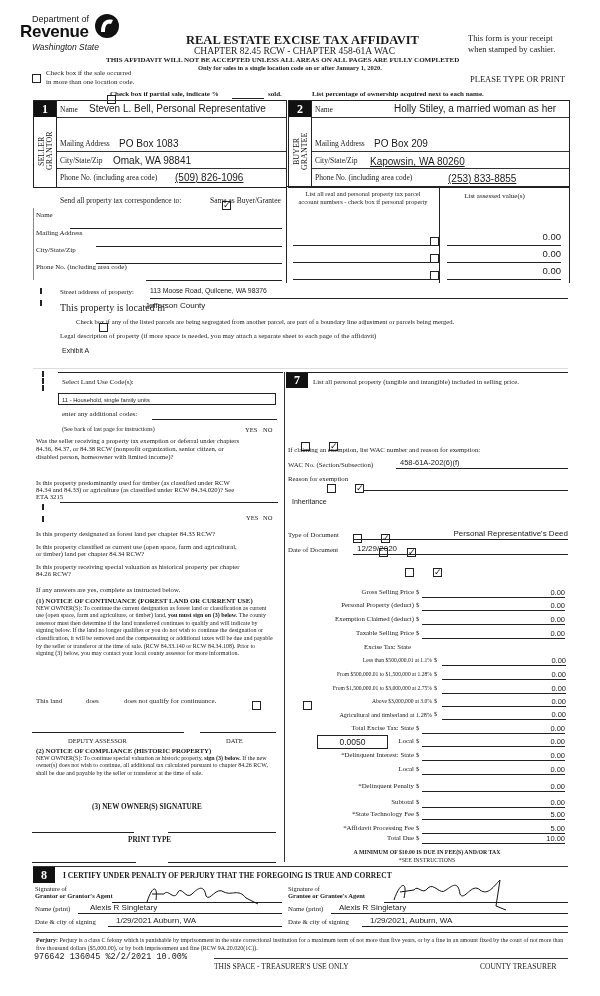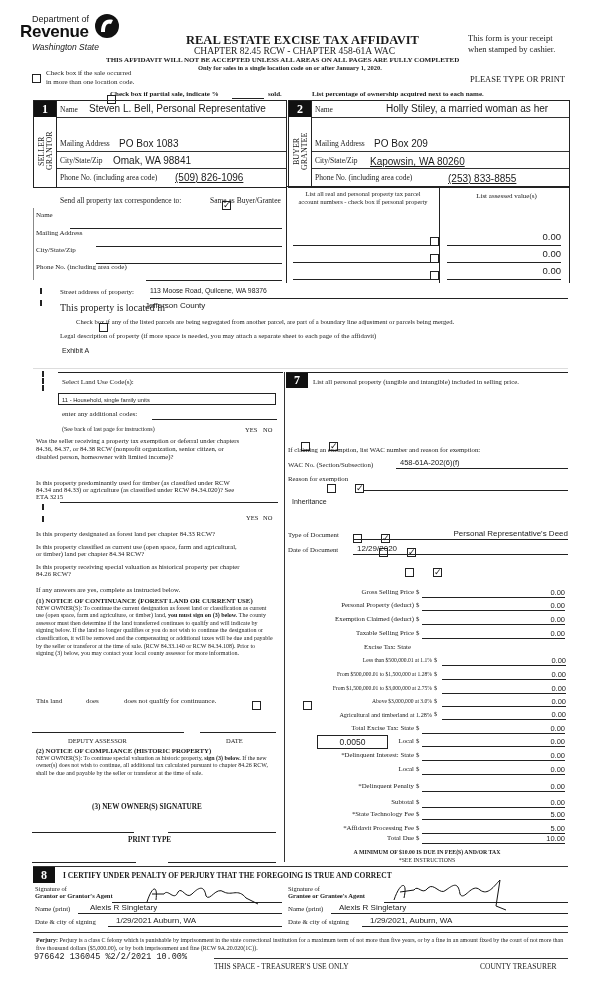--- a/index.html
+++ b/index.html
@@ -83,21 +83,21 @@
 <div class="abs" style="left:288px;top:100px;width:280px;height:86px;border:1px solid #222;">
   <div class="abs sec-num" style="left:0;top:0;width:22px;height:16px;font-size:12px;line-height:16px;">2</div>
   <div class="abs vert serif" style="left:4px;top:22px;height:56px;">
     <span>BUYER</span><br>
     <span>GRANTEE</span>
   </div>
   <div class="abs" style="left:22px;top:0;width:1px;height:86px;background:#222;"></div>
 
   <div class="abs row-line" style="left:23px;top:0;width:257px;height:16px;">
     <span class="abs lbl serif" style="left:3px;top:4px;">Name</span>
-    <span class="abs val" style="left:30px;top:2px;padding-left:44px;">Holly Stiley, a married woman as her</span>
+    <span class="abs val" style="left:38px;top:2px;padding-left:44px;">Holly Stiley, a married woman as her</span>
   </div>
   <div class="abs row-line" style="left:23px;top:34px;width:257px;height:16px;">
     <span class="abs lbl serif" style="left:3px;top:4px;">Mailing Address</span>
     <span class="abs val" style="left:62px;top:3px;">PO Box 209</span>
   </div>
   <div class="abs row-line" style="left:23px;top:51px;width:257px;height:16px;">
     <span class="abs lbl serif" style="left:3px;top:4px;">City/State/Zip</span>
     <span class="abs val" style="left:58px;top:4px;text-decoration:underline;">Kapowsin, WA  80260</span>
   </div>
   <div class="abs" style="left:23px;top:68px;width:257px;height:16px;">
@@ -119,21 +119,21 @@
 <div class="abs serif" style="left:36px;top:246px;font-size:7px;">City/State/Zip</div>
 <div class="abs ul" style="left:96px;top:263px;width:186px;"></div>
 <div class="abs serif" style="left:36px;top:263px;font-size:7px;">Phone No. (including area code)</div>
 <div class="abs ul" style="left:146px;top:280px;width:136px;"></div>
 
 
 <div class="abs" style="left:286px;top:186px;width:282px;height:96px;border-left:1px solid #222;border-right:1px solid #222;border-top:1px solid #222;">
   <div class="abs" style="left:152px;top:0;width:1px;height:96px;background:#222;"></div>
   <div class="abs serif" style="left:0;top:3px;width:152px;text-align:center;font-size:6.5px;">List all real and personal property tax parcel</div>
   <div class="abs serif" style="left:0;top:11px;width:152px;text-align:center;font-size:6.5px;">account numbers - check box if personal property</div>
-  <div class="abs serif" style="left:155px;top:5px;width:129px;text-align:center;font-size:7px;">List assessed value(s)</div>
+  <div class="abs serif" style="left:143px;top:5px;width:129px;text-align:center;font-size:7px;">List assessed value(s)</div>
 
   <div class="abs" style="left:0;top:42px;width:282px;height:18px;">
     <div class="abs ul val" style="left:6px;top:2px;width:140px;height:14px;"></div>
     <span class="abs box" style="left:143px;top:3px;"></span>
     <div class="abs ul val" style="left:160px;top:2px;width:114px;height:14px;text-align:right;font-size:9.5px;">0.00</div>
   </div>
   <div class="abs" style="left:0;top:59px;width:282px;height:18px;">
     <div class="abs ul val" style="left:6px;top:2px;width:140px;height:14px;"></div>
     <span class="abs box" style="left:143px;top:3px;"></span>
     <div class="abs ul val" style="left:160px;top:2px;width:114px;height:14px;text-align:right;font-size:9.5px;">0.00</div>

